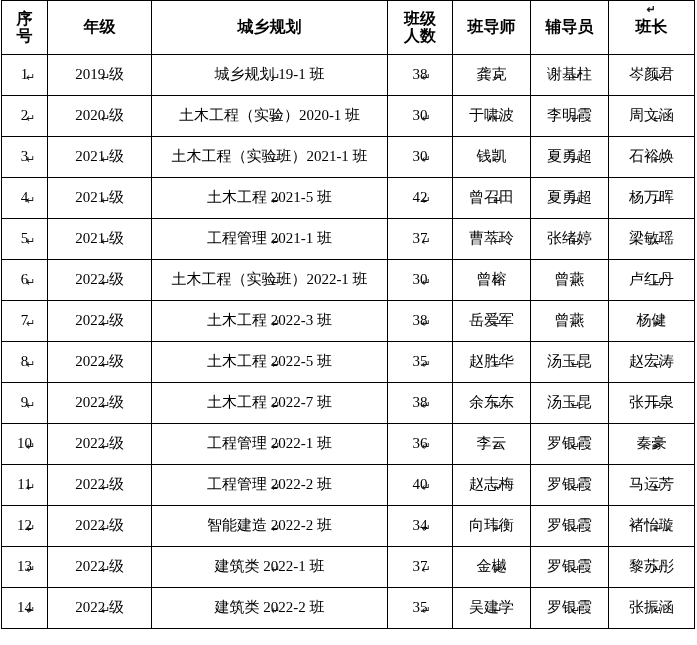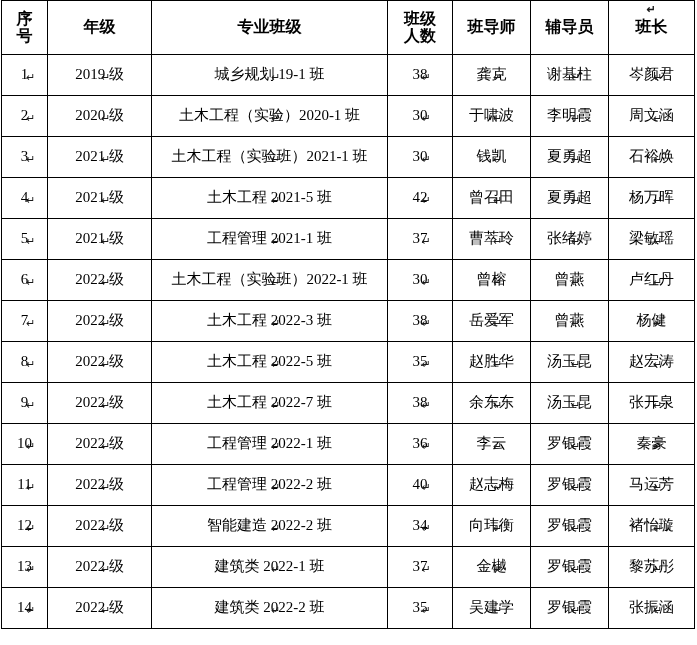--- a/index.html
+++ b/index.html
@@ -102,21 +102,21 @@
     <thead>
       <tr>
         <th>
           <span class="hdr-two-line">序</span>
           <span class="hdr-two-line">号</span>
         </th>
         <th>
           <span>年级</span>
         </th>
         <th>
-          <span>专业班级</span>
+          <span>城乡规划</span>
         </th>
         <th>
           <span class="hdr-two-line">班级</span>
           <span class="hdr-two-line">人数</span>
         </th>
         <th>
           <span>班导师</span>
         </th>
         <th>
           <span>辅导员</span>

